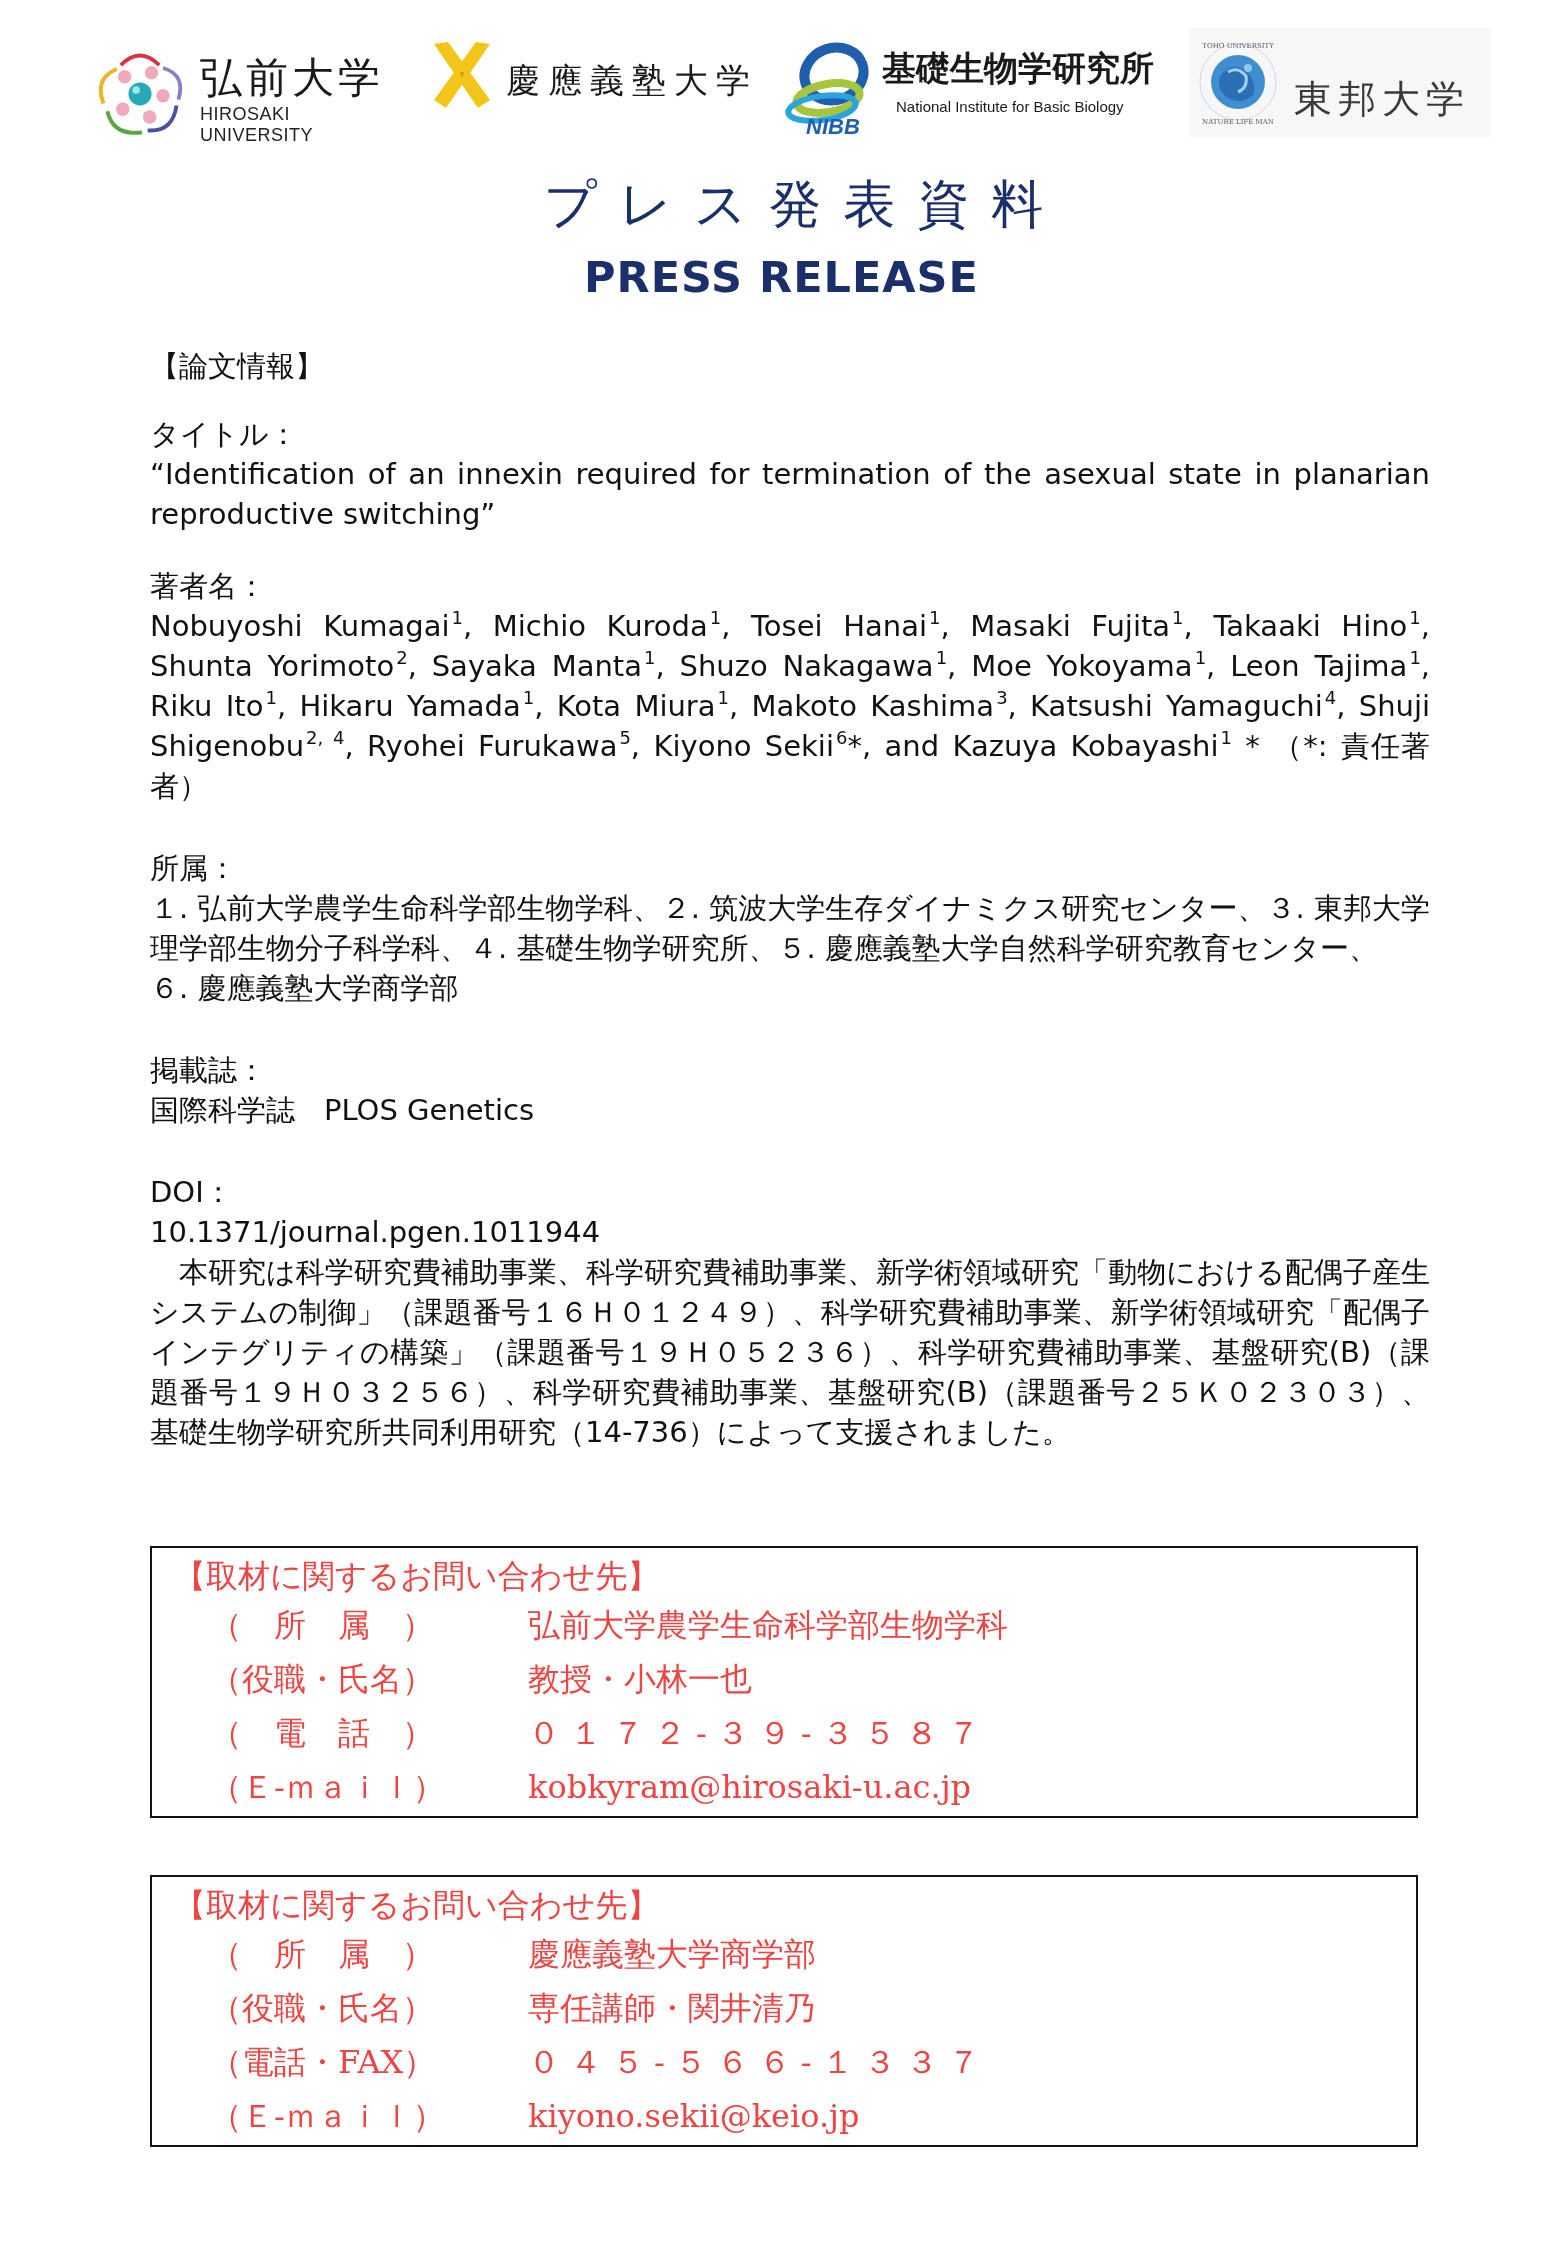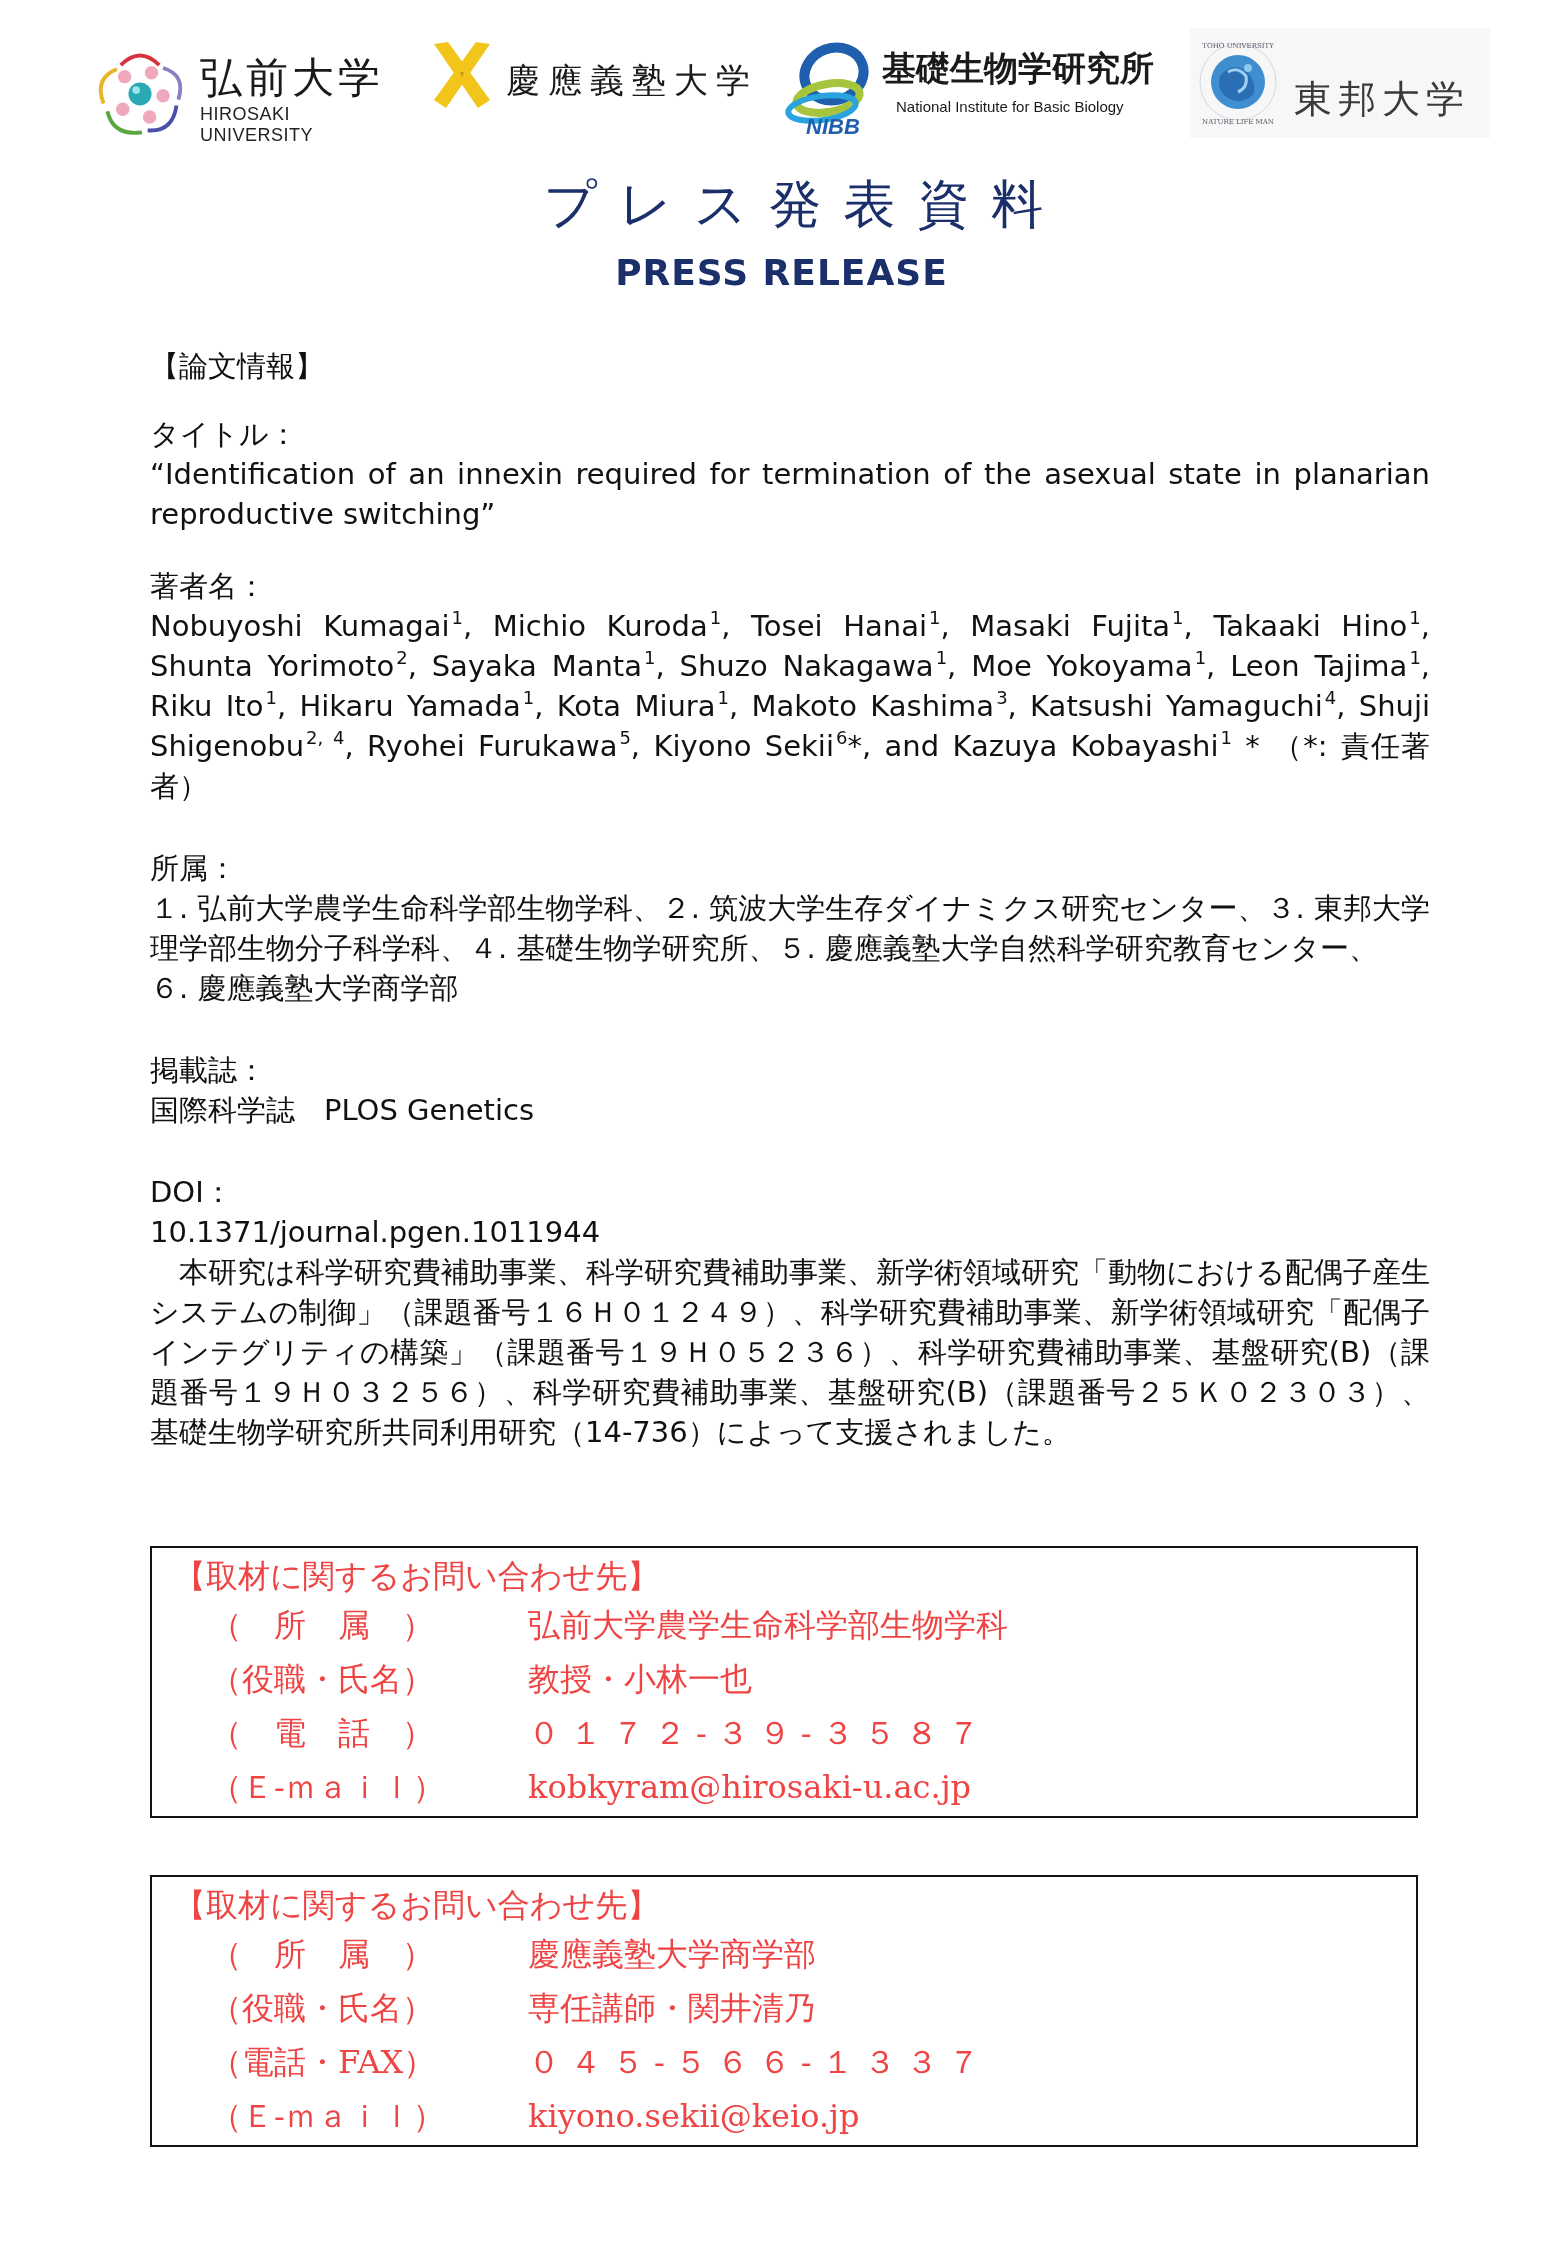--- a/index.html
+++ b/index.html
@@ -32,21 +32,21 @@
 
   .toho-mark { position: absolute; left: 8px; top: 8px; width: 80px; height: 92px; }
   .toho-jp { position: absolute; left: 104px; top: 22px; font-size: 38px; letter-spacing: 6px;
              color: #3a3a3a; font-family: Liberation Sans, sans-serif; margin-top: 24px; }
 
   
   .title-jp { position: absolute; top: 170px; left: 12px; width: 1563px; text-align: center;
               font-size: 52px; color: #1b2f6b; letter-spacing: 22px; padding-left: 22px;
               box-sizing: border-box; font-family: "DejaVu Sans", sans-serif; }
   .title-en { position: absolute; top: 252px; left: 0; width: 1563px; text-align: center;
-              font-size: 36px; font-weight: bold; color: #1b2f6b; letter-spacing: 1px;
+              font-size: 43px; font-weight: bold; color: #1b2f6b; letter-spacing: 1px;
               font-family: "DejaVu Sans", sans-serif; }
 
   
   .body { position: absolute; left: 150px; width: 1280px; font-size: 29px; line-height: 40px;
           font-family: "DejaVu Sans", sans-serif; color: #111; }
   .justify { text-align: justify; text-align-last: left; }
   sup { font-size: 18px; line-height: 0; vertical-align: 12px; margin-left: 2px; }
 
   .sec-paper { top: 346px; }
   .sec-title-label { top: 414px; }

